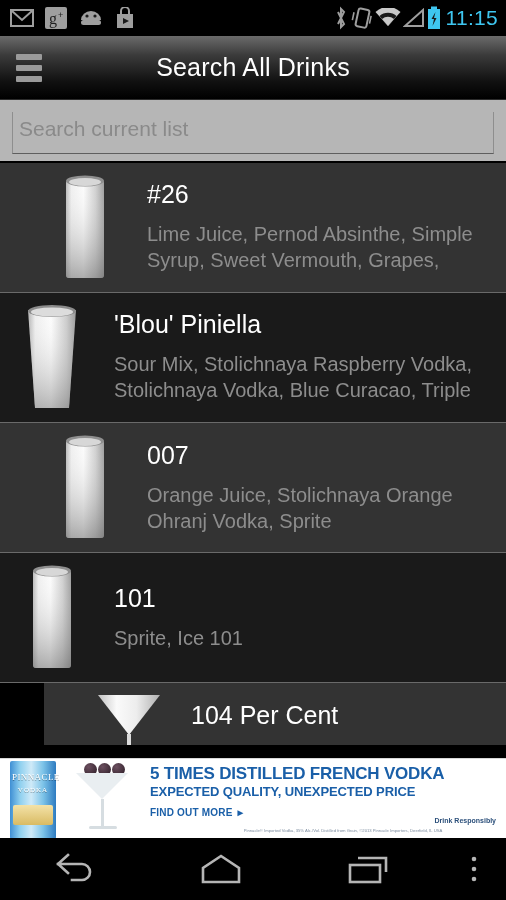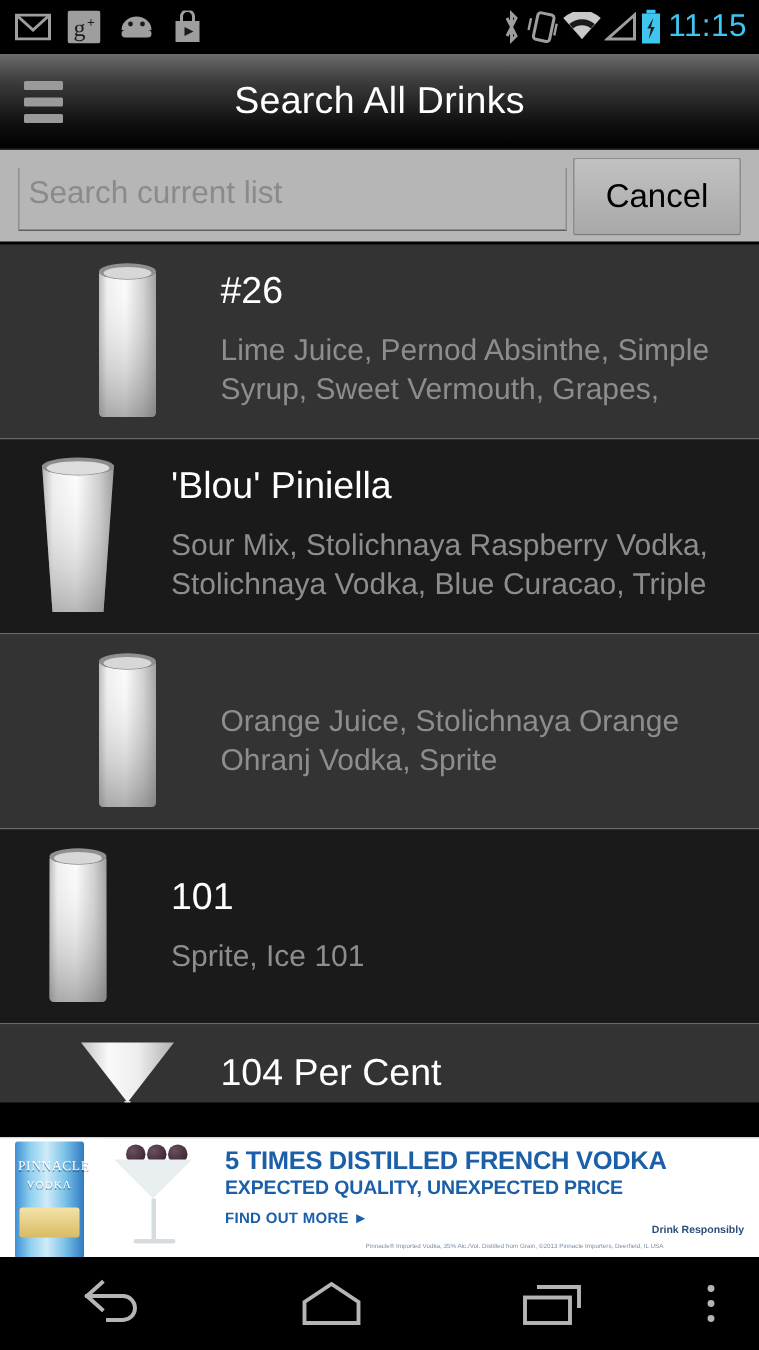--- a/index.html
+++ b/index.html
@@ -171,25 +171,26 @@
     color: #8d8d8d;
     font-size: 20px;
     line-height: 1.3;
     margin-top: 12px;
     overflow: hidden;
     max-height: 54px;
   }
 
   
   .drink-row.partial {
-    height: 52px;
+    height: 62px;
     border-bottom: none;
     align-items: flex-start;
     padding-top: 8px;
     overflow: hidden;
+    margin-left: 44px;
   }
   .drink-row.partial .glass-cell { height: 60px; align-items: flex-start; }
   .drink-row.partial .drink-text { padding-top: 10px; }
 
   
   .ad-banner {
     flex: 0 0 80px;
     position: relative;
     background: #ffffff;
     display: flex;
@@ -387,21 +388,20 @@
       <span></span>
       <span></span>
     </div>
     <div class="action-title">Search All Drinks</div>
   </div>
 
   <div class="search-bar">
     <div class="search-input-wrap">
       <input class="search-input" type="text" placeholder="Search current list" style="">
     </div>
-    <button class="cancel-button">Cancel</button>
   </div>
 
   <div class="drink-list">
 
     <div class="drink-row odd">
       <div class="glass-cell">
         <svg width="54" height="112" viewBox="0 0 54 112">
           <defs>
             <linearGradient id="gCol1" x1="0" y1="0" x2="1" y2="0">
               <stop offset="0%" stop-color="#b9b9b9"></stop>
@@ -458,20 +458,21 @@
     <div class="drink-row odd">
       <div class="glass-cell">
         <svg width="54" height="112" viewBox="0 0 54 112">
           <rect x="8" y="8" width="38" height="98" rx="3" fill="url(#gCol1)"></rect>
           <rect x="8" y="8" width="38" height="98" rx="3" fill="url(#gColV1)"></rect>
           <ellipse cx="27" cy="9" rx="19" ry="5.5" fill="#8f8f8f"></ellipse>
           <ellipse cx="27" cy="10" rx="16" ry="4" fill="#d7d7d7"></ellipse>
         </svg>
       </div>
       <div class="drink-text">
+        <div class="drink-name">007</div>
         <div class="drink-ingredients">Orange Juice, Stolichnaya Orange Ohranj Vodka, Sprite</div>
       </div>
     </div>
 
     <div class="drink-row even">
       <div class="glass-cell">
         <svg width="54" height="112" viewBox="0 0 54 112">
           <rect x="8" y="8" width="38" height="98" rx="3" fill="url(#gCol1)"></rect>
           <rect x="8" y="8" width="38" height="98" rx="3" fill="url(#gColV1)"></rect>
           <ellipse cx="27" cy="9" rx="19" ry="5.5" fill="#8f8f8f"></ellipse>

